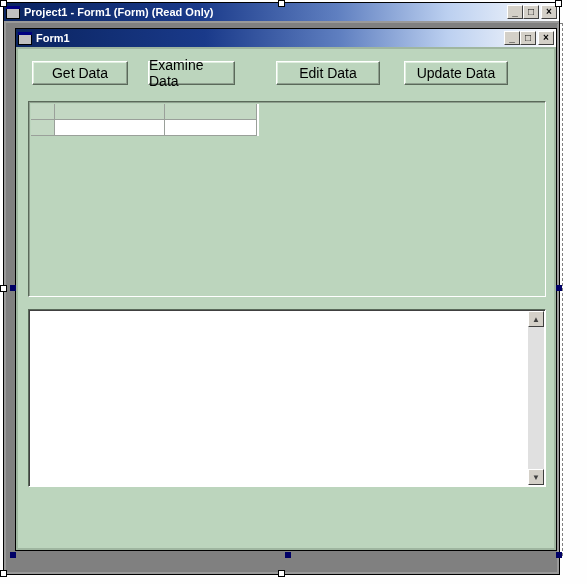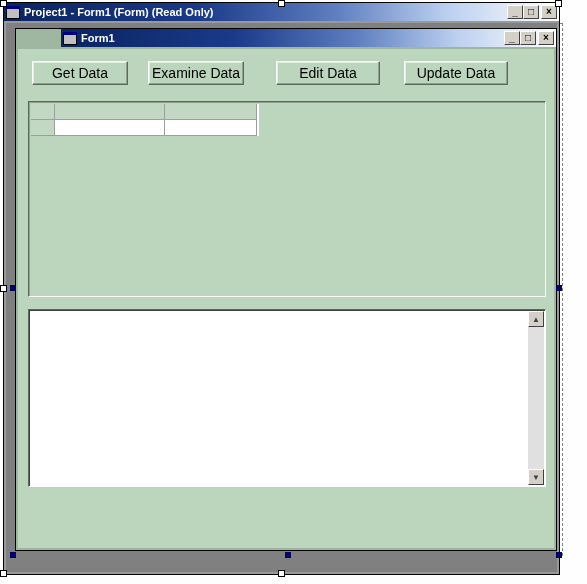--- a/index.html
+++ b/index.html
@@ -26,21 +26,21 @@
   .titlebar {
     height: 18px;
     display: flex;
     align-items: center;
     color: #fff;
     font-weight: bold;
     font-size: 11px;
     padding: 0 2px;
   }
   .titlebar.gradient-dark { background: linear-gradient(to right, #0a2460, #1a3a8a 35%, #5f7fc0 60%, #bcd0f0 80%, #fefefe 100%); }
-  .titlebar.gradient-inner { background: linear-gradient(to right, #0a2460, #1a3a8a 35%, #5f7fc0 60%, #bcd0f0 80%, #fefefe 100%); margin-left: 45px; }
+  .titlebar.gradient-inner { background: linear-gradient(to right, #0a2460, #1a3a8a 35%, #5f7fc0 60%, #bcd0f0 80%, #fefefe 100%); }
   .form-icon {
     width: 14px; height: 13px;
     margin-right: 4px;
     display:inline-block;
     position: relative;
   }
   .form-icon::before {
     content:"";
     position:absolute; left:0; top:0; width:12px; height:11px;
     background:#c0c0c0; border:1px solid #000;
@@ -193,21 +193,21 @@
     <span class="title-spacer"></span>
     <div class="win-btns">
       <div class="win-btn">_</div>
       <div class="win-btn">□</div>
       <div class="win-btn close">×</div>
     </div>
   </div>
   <div class="inner-client">
 
     <div class="btn" style="left:14px; top:12px; width:96px;">Get Data</div>
-    <div class="btn" style="left:130px; top:12px; width:96px;">Examine Data</div>
+    <div class="btn" style="left:130px; top:12px; width:87px;">Examine Data</div>
     <div class="btn" style="left:258px; top:12px; width:104px;">Edit Data</div>
     <div class="btn" style="left:386px; top:12px; width:104px;">Update Data</div>
 
     <div class="flexgrid">
       <div class="grid-inner">
         <div class="grid-row hdr">
           <div class="grid-cell rowh"></div>
           <div class="grid-cell c1"></div>
           <div class="grid-cell c2"></div>
         </div>

